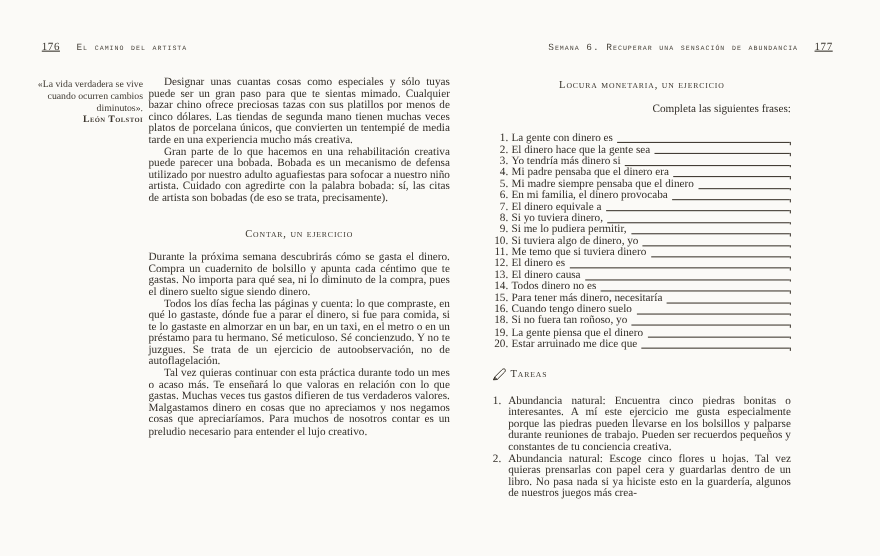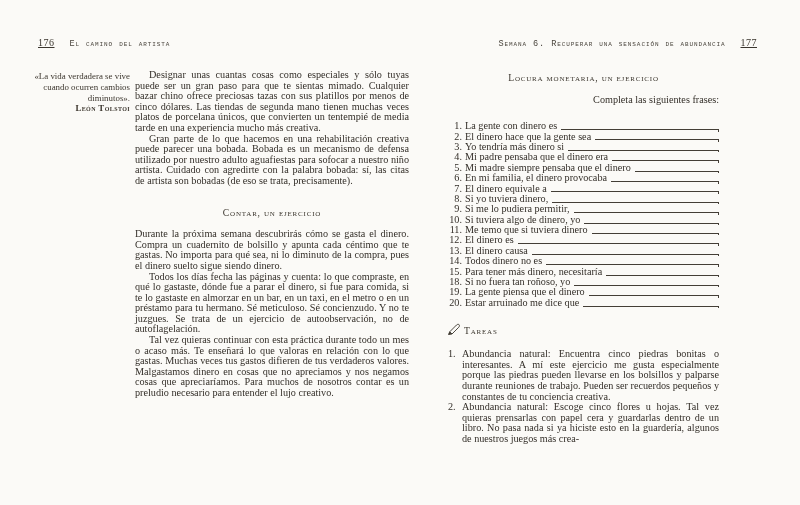--- a/index.html
+++ b/index.html
@@ -201,20 +201,25 @@
         <span class="ex-text">Todos dinero no es</span>
         <span class="ex-line"></span>
       </div>
 
       <div class="ex-row">
         <span class="ex-num">15.</span>
         <span class="ex-text">Para tener más dinero, necesitaría</span>
         <span class="ex-line"></span>
       </div>
 
+      <div class="ex-row">
+        <span class="ex-num">16.</span>
+        <span class="ex-text">Cuando tengo dinero suelo</span>
+        <span class="ex-line"></span>
+      </div>
 
 
       <div class="ex-row">
         <span class="ex-num">18.</span>
         <span class="ex-text">Si no fuera tan roñoso, yo</span>
         <span class="ex-line"></span>
       </div>
 
       <div class="ex-row">
         <span class="ex-num">19.</span>

